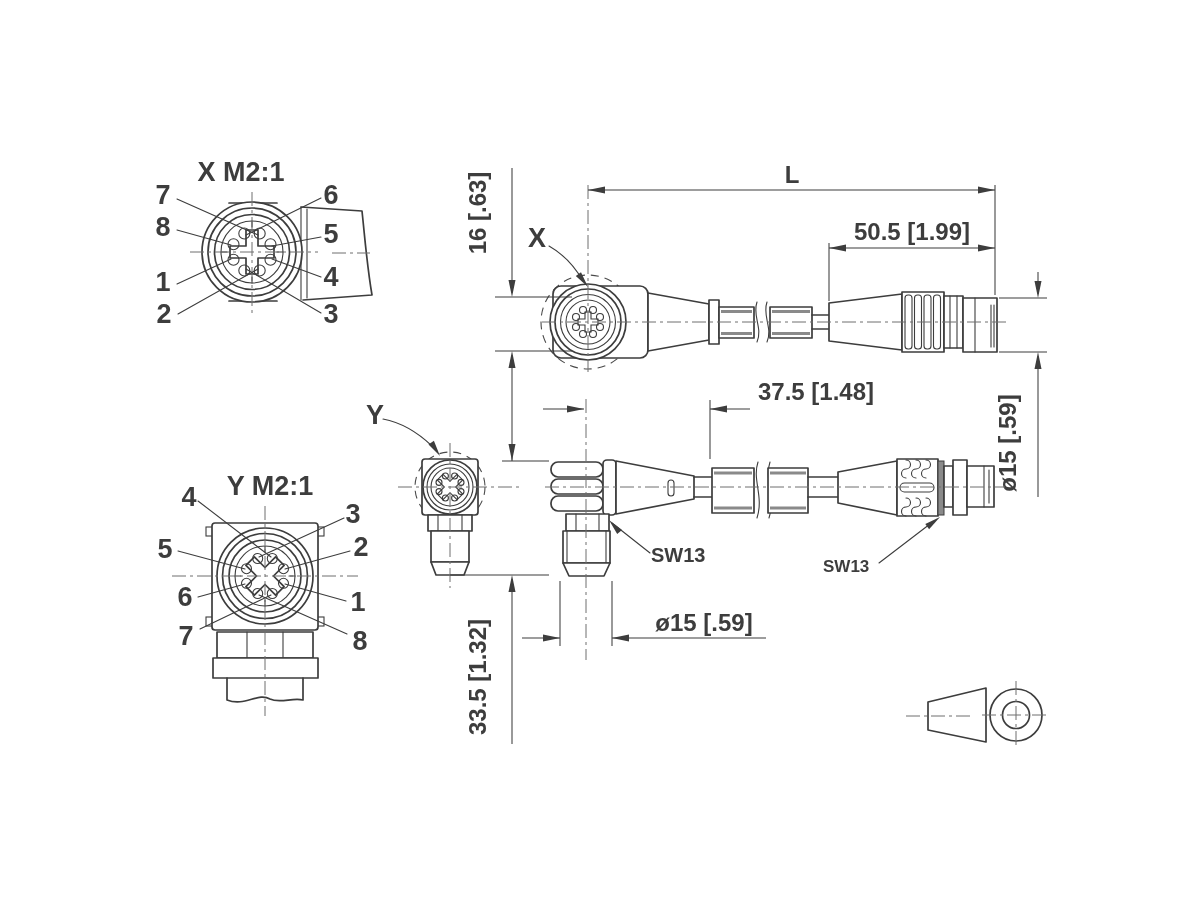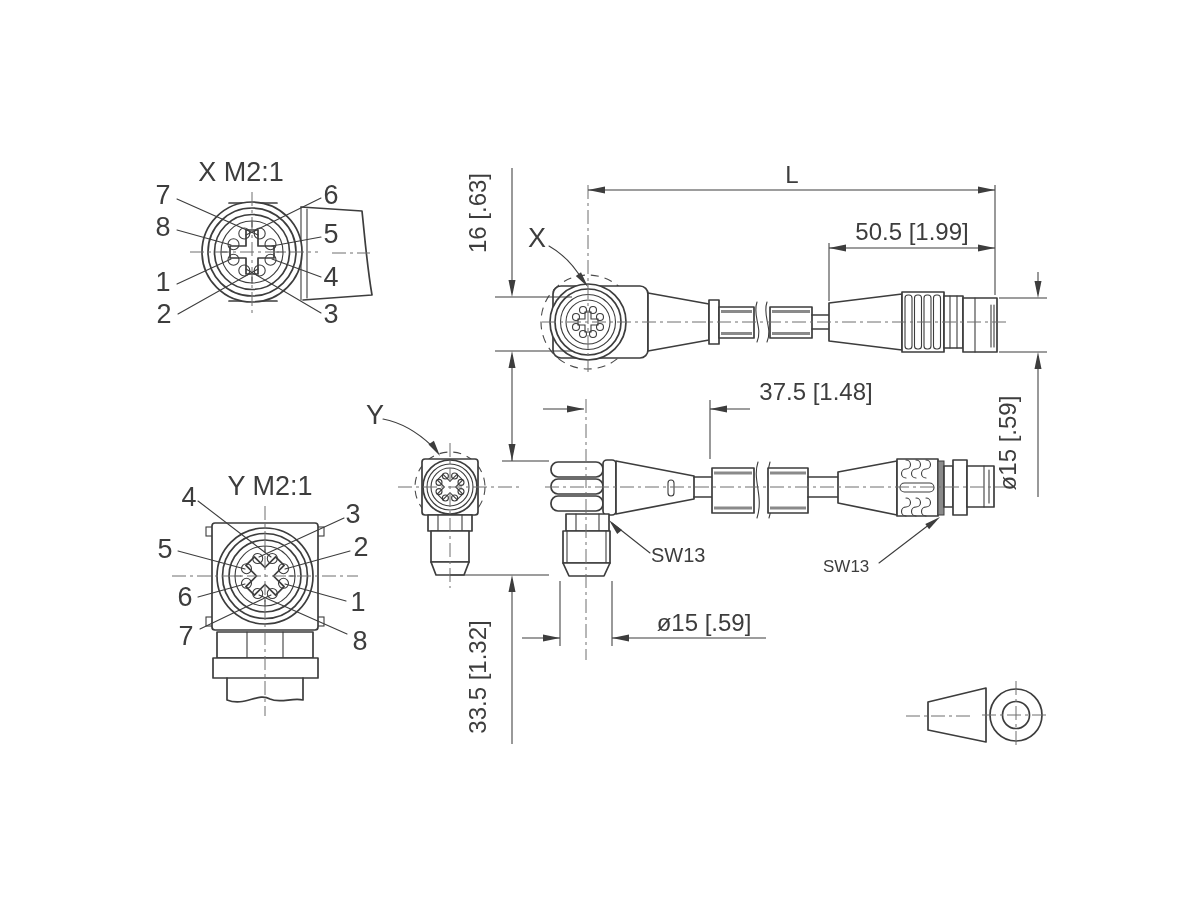--- a/index.html
+++ b/index.html
@@ -1,16 +1,16 @@
 <!DOCTYPE html>
 <html><head>
 <meta charset="utf-8">
 <style>
   html,body{margin:0;padding:0;background:#ffffff;}
-  .page{width:1200px;height:772px;background:#ffffff;overflow:hidden;}
+  .page{width:1200px;height:772px;background:#ffffff;overflow:hidden;font-weight:bold;}
   svg{display:block;}
   
   .ol{stroke:#3d3d3d;fill:none;stroke-width:1.7;stroke-linecap:round;stroke-linejoin:round;}
   .fw{fill:#ffffff;}
   .thin{stroke:#3d3d3d;fill:none;stroke-width:1.1;stroke-linecap:round;}
   .dim{stroke:#3d3d3d;fill:none;stroke-width:1.05;stroke-linecap:butt;}
   .cl{stroke:#6e6e6e;fill:none;stroke-width:1;stroke-dasharray:14 4 3 4;stroke-linecap:butt;}
   .dash{stroke:#4a4a4a;fill:none;stroke-width:1.1;stroke-dasharray:8 6;}
   .shade{fill:#8a8a8a;stroke:#3d3d3d;stroke-width:1;}
   .band{stroke:#8a8a8a;stroke-width:3;fill:none;}

